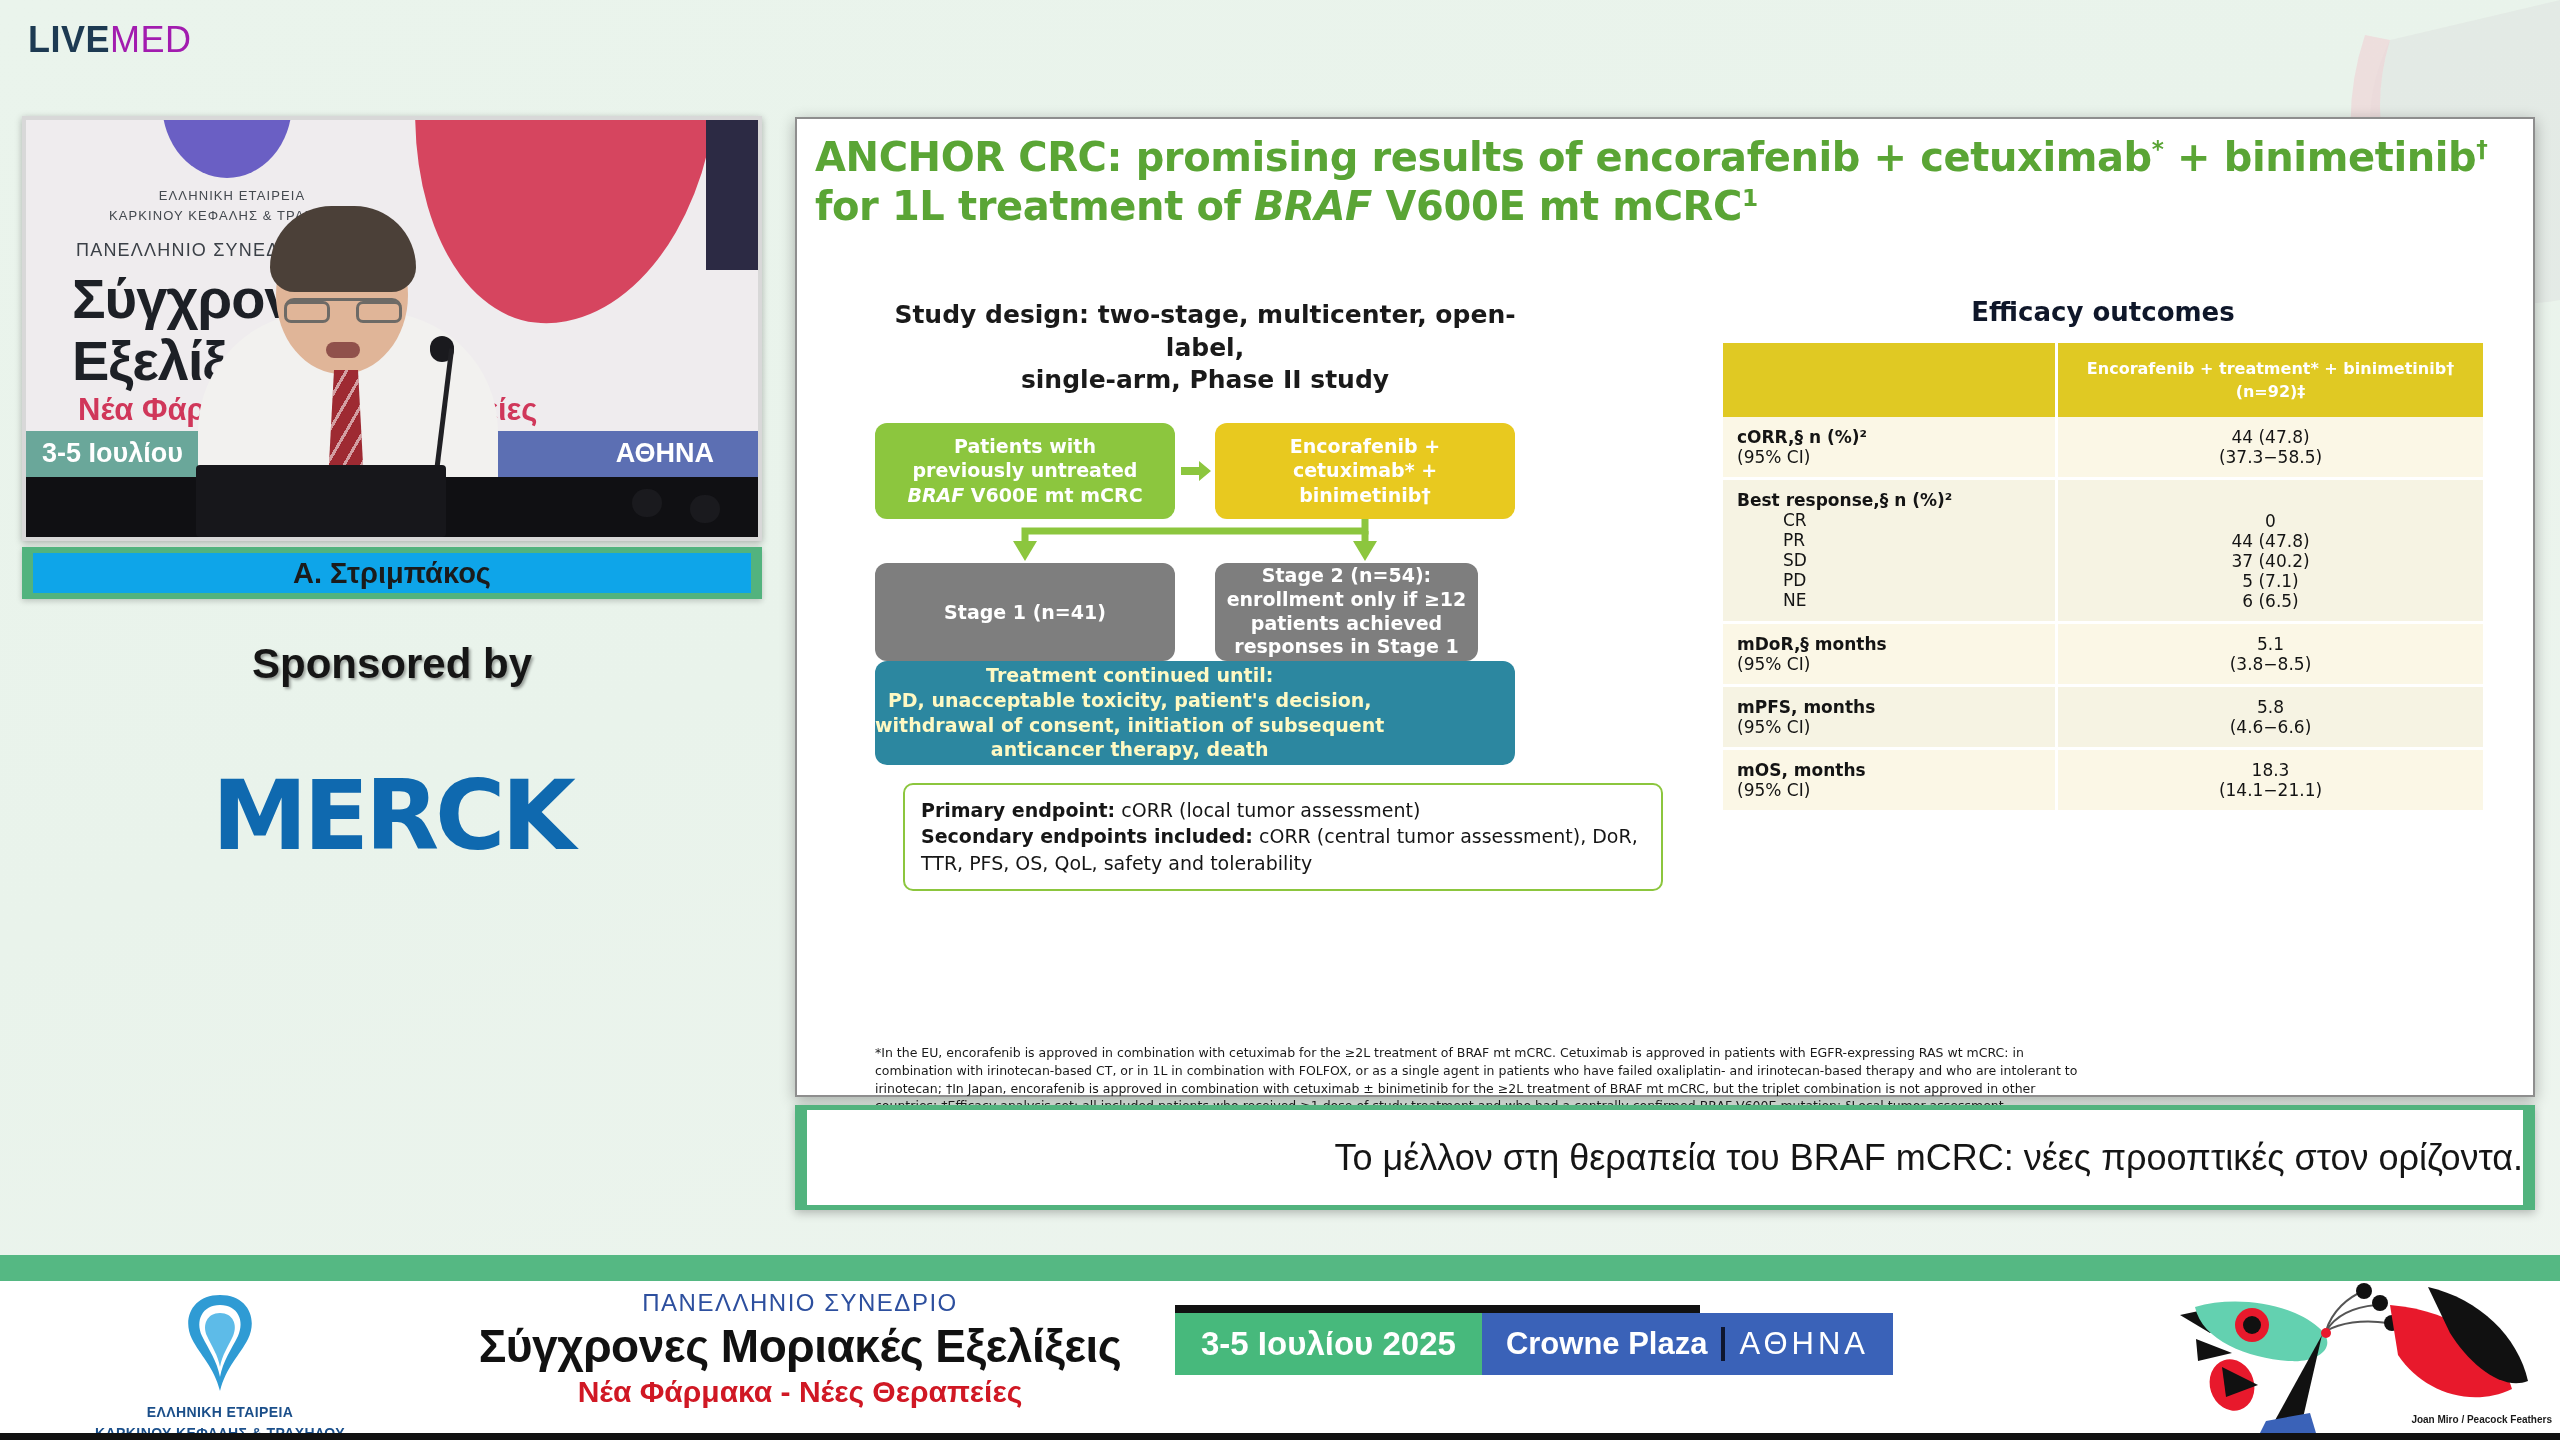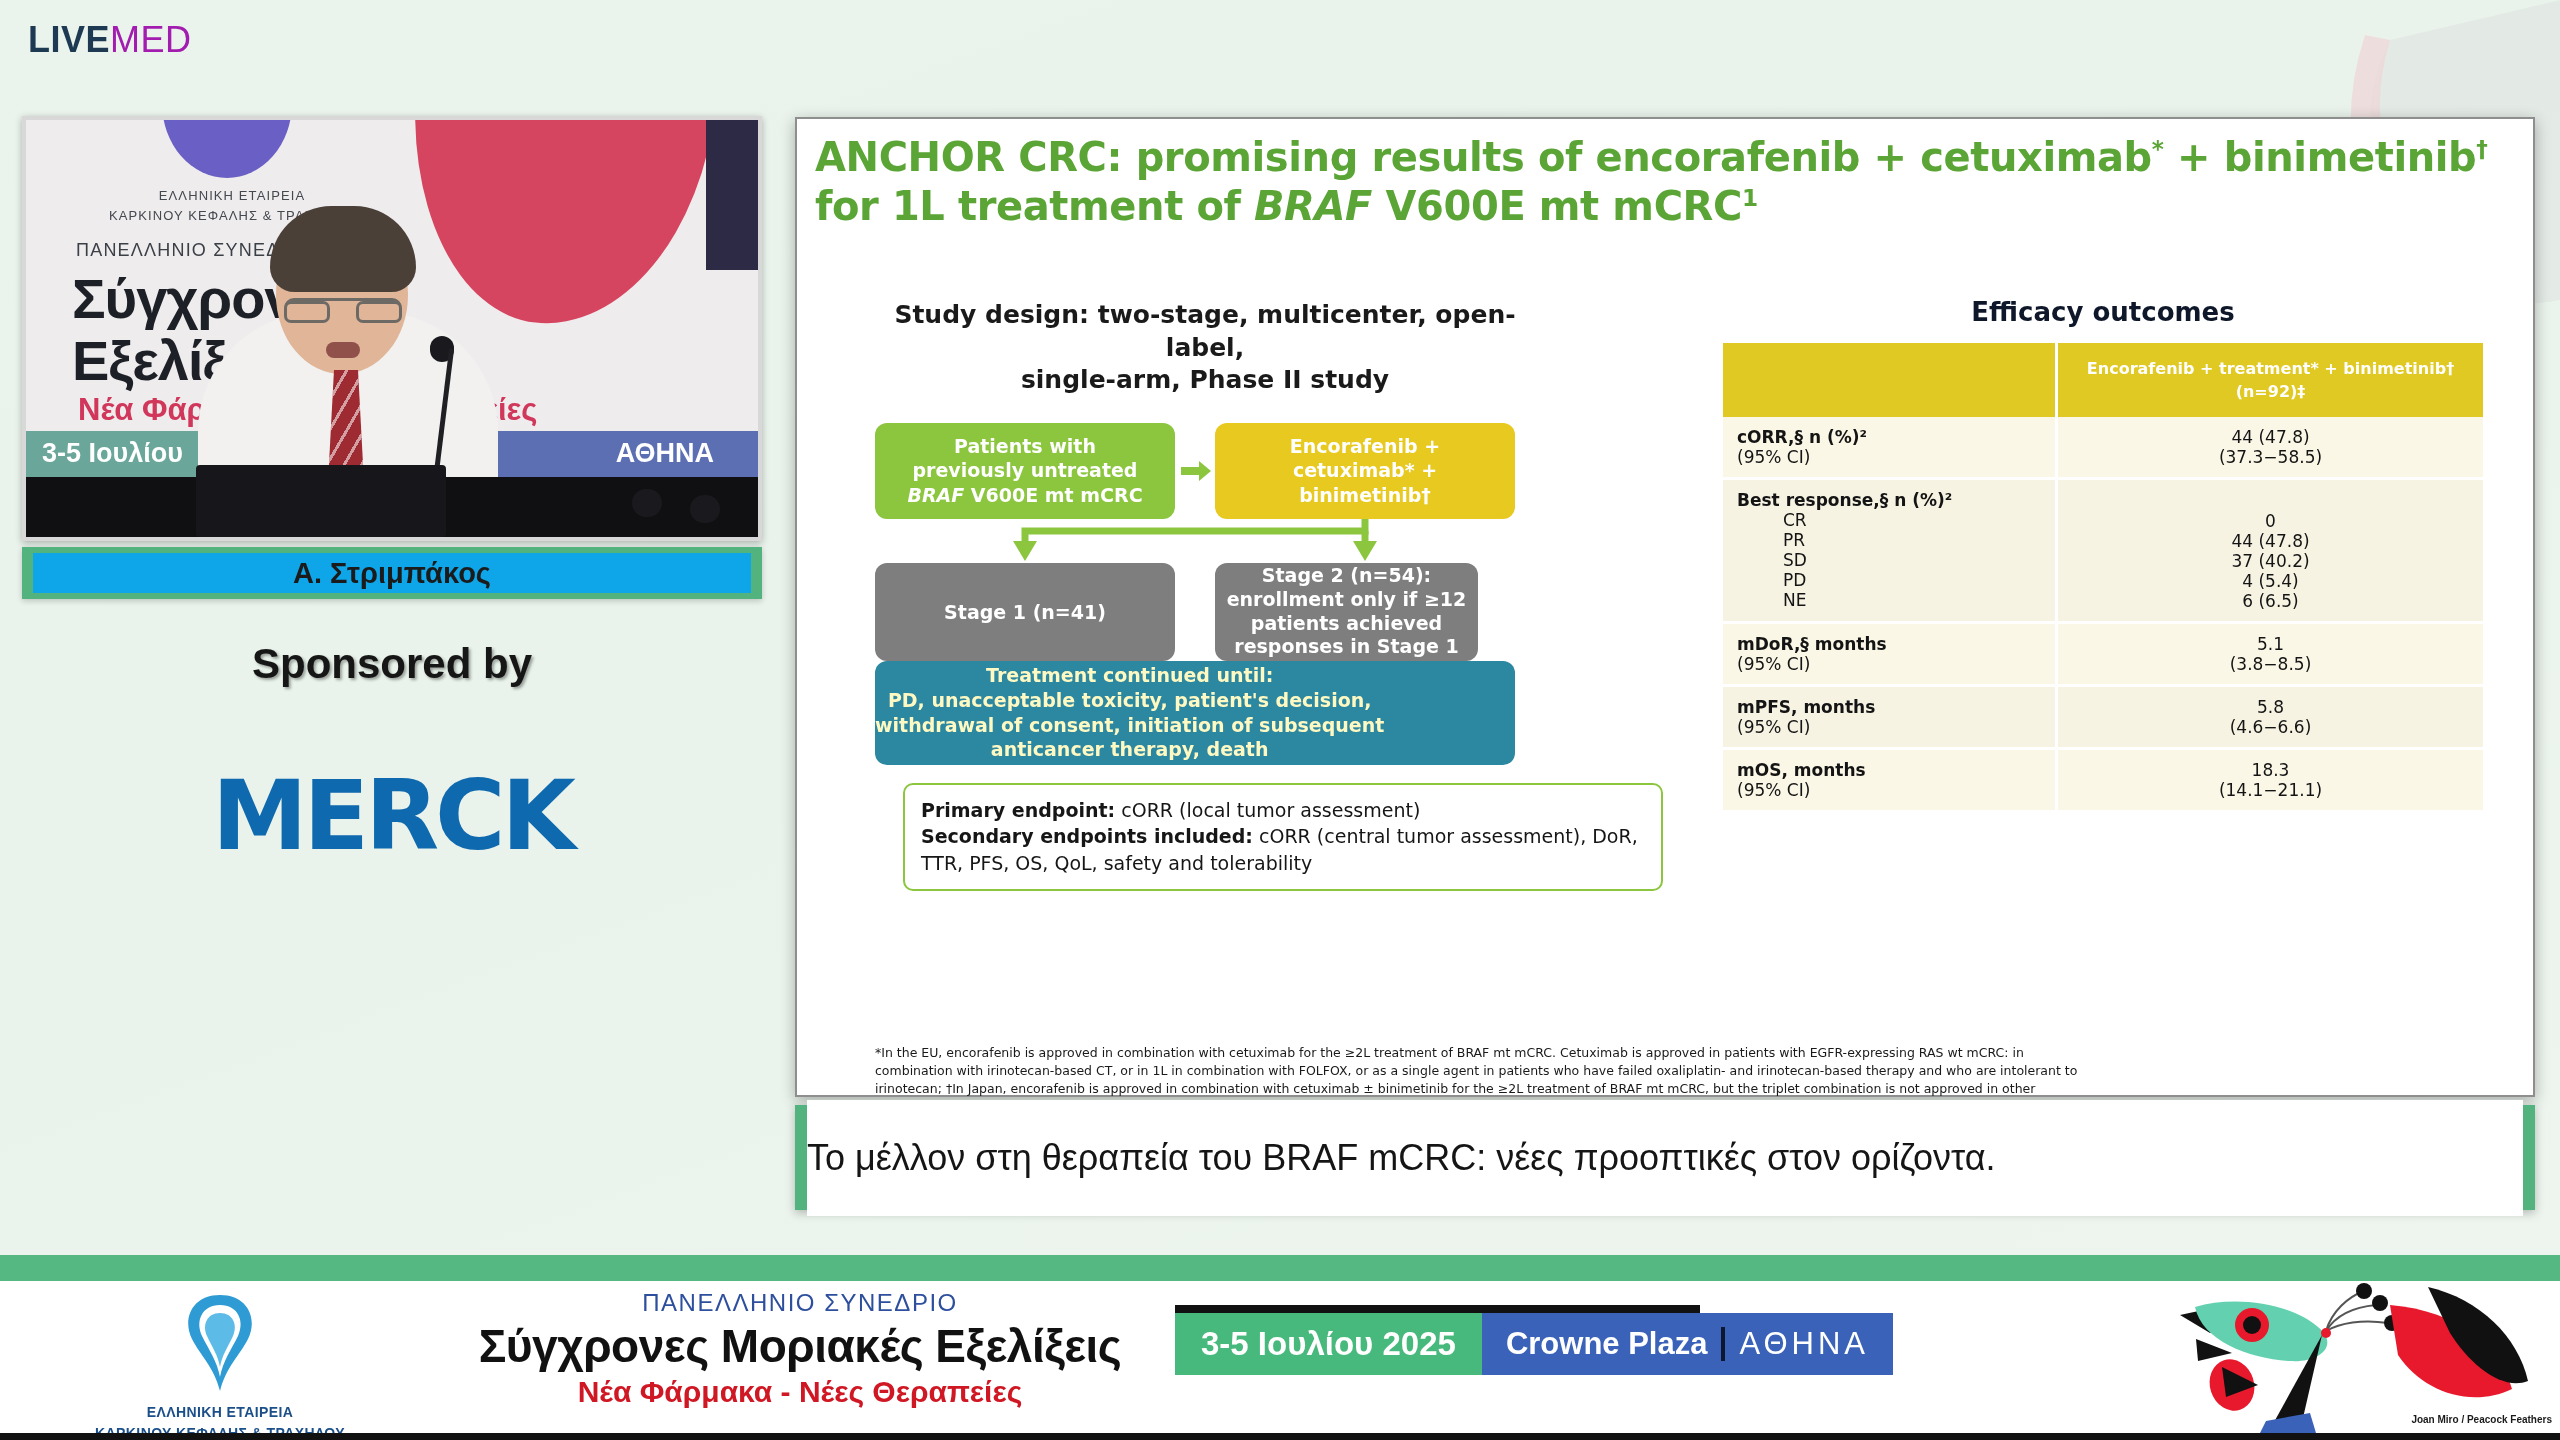--- a/index.html
+++ b/index.html
@@ -163,21 +163,21 @@
     font-size:12.5px;line-height:1.42;color:#1a1a1a;font-family:"DejaVu Sans",sans-serif;
   }
 
   
   #caption-bar{
     position:absolute;left:795px;top:1105px;width:1740px;height:105px;
     background:#52b37e;box-shadow:0 3px 9px rgba(0,0,0,.25);
     display:flex;align-items:center;justify-content:center;
   }
   #caption-inner{
-    width:1716px;height:116px;background:#fff;display:flex;align-items:center;justify-content:flex-start;
+    width:1716px;height:95px;background:#fff;display:flex;align-items:center;justify-content:flex-end;
   }
   #caption-text{font-size:36px;color:#151515;}
 
   
   #banner{position:absolute;left:0;bottom:0;width:2560px;height:185px;background:#fff;}
   #banner-green-top{position:absolute;left:0;top:0;width:2560px;height:26px;background:#55b883;}
   #banner-dark-bottom{position:absolute;left:0;bottom:0;width:2560px;height:7px;background:#111;}
   #hellenic{position:absolute;left:90px;top:36px;width:260px;text-align:center;}
   #hellenic-name{font-size:14px;font-weight:700;color:#1b4f8a;line-height:1.5;letter-spacing:.4px;margin-top:6px;}
   #conf-block{position:absolute;left:430px;top:34px;width:740px;text-align:center;}
@@ -349,21 +349,21 @@
             <div class="sub">PR</div>
             <div class="sub">SD</div>
             <div class="sub">PD</div>
             <div class="sub">NE</div>
           </td>
           <td class="right">
             <div style="height:21px"></div>
             <div>0</div>
             <div>44 (47.8)</div>
             <div>37 (40.2)</div>
-            <div>4 (5.4)</div>
+            <div>5 (7.1)</div>
             <div>6 (6.5)</div>
           </td>
         </tr>
         <tr class="band rowsep">
           <td>
             <b>mDoR,§ months</b><br>
             <span>(95% CI)</span>
           </td>
           <td class="right">
             <span>5.1</span><br>

